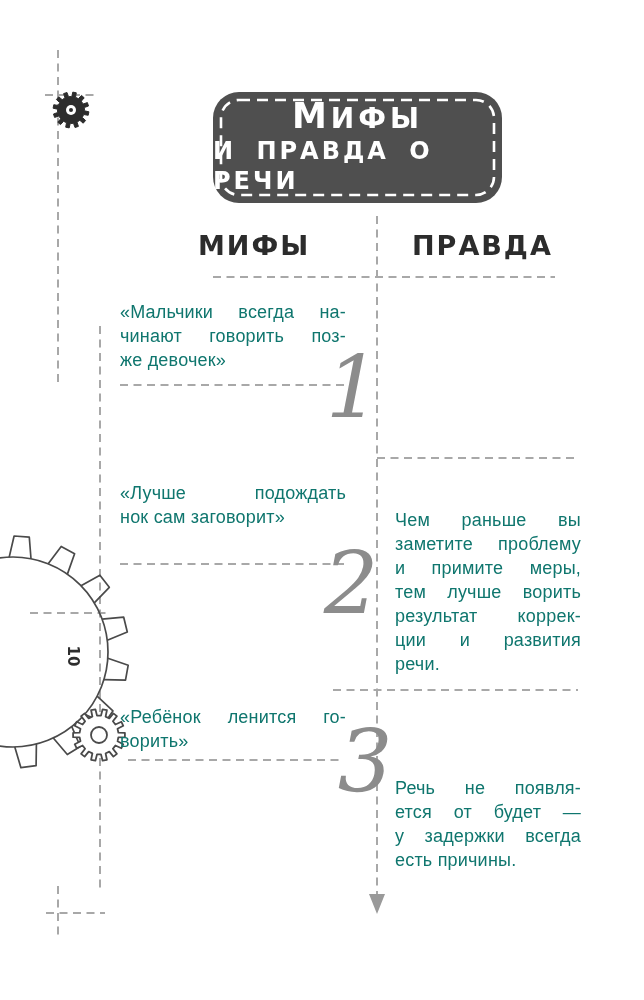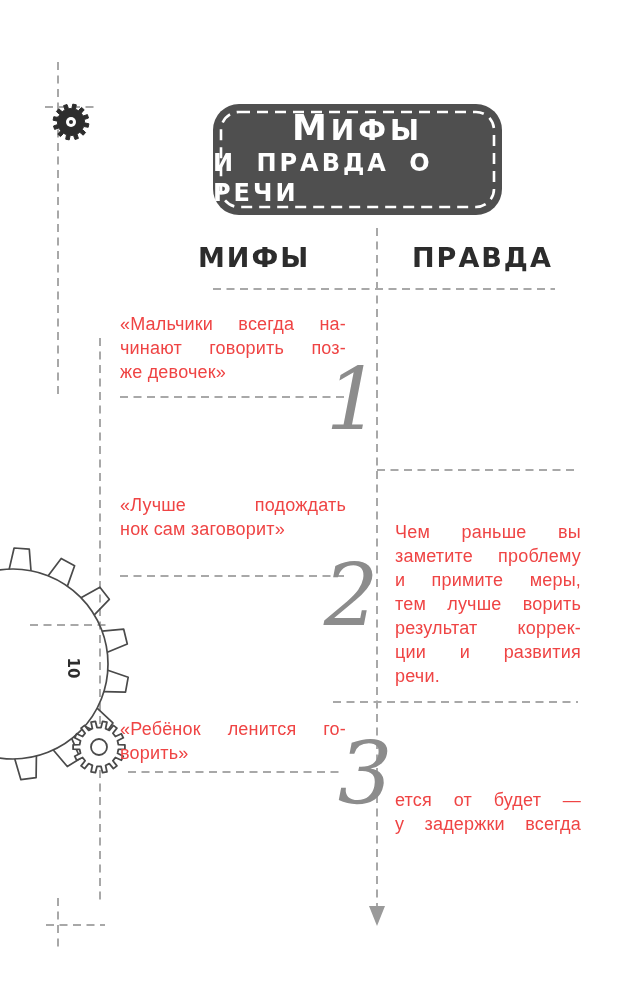--- a/index.html
+++ b/index.html
@@ -1,18 +1,18 @@
 <!DOCTYPE html>
 <html><head>
 <meta charset="utf-8">
 <style>
   html,body{margin:0;padding:0;background:#fff;}
   .page{
     position:relative;width:644px;height:988px;background:#ffffff;
-    overflow:hidden;font-family:"Liberation Sans",sans-serif;margin-top:12px;
+    overflow:hidden;font-family:"Liberation Sans",sans-serif;
   }
   .deco{position:absolute;left:0;top:0;width:644px;height:1000px;}
 
   
   .badge{
     position:absolute;left:213px;top:92px;width:289px;height:111px;
     background:#4f4f4f;border-radius:26px;
     display:flex;flex-direction:column;align-items:center;justify-content:center;
     color:#fff;
   }
@@ -32,21 +32,21 @@
   .col-label{
     position:absolute;top:230px;font-family:"DejaVu Sans",sans-serif;
     font-weight:bold;font-size:27px;letter-spacing:2px;color:#2c2c2c;
     text-align:center;
   }
   .col-label.myths{left:198px;width:104px;}
   .col-label.truth{left:412px;width:134px;text-align:right;}
 
   
   .tblock{
-    position:absolute;font-size:18px;line-height:24px;color:#ef4444;
+    position:absolute;font-size:18px;line-height:24px;color:#0f766e;
     letter-spacing:0.2px;
   }
   .tblock.myth{left:120px;width:226px;}
   .tblock.truth{left:395px;width:186px;}
   .tline{text-align:justify;text-align-last:justify;}
   .tline.last{text-align-last:auto;}
 
   
   .numeral{
     position:absolute;width:70px;text-align:center;
@@ -133,22 +133,24 @@
       <div class="tline">тем лучше ворить</div>
       <div class="tline">результат коррек-</div>
       <div class="tline">ции и развития</div>
       <div class="tline last">речи.</div>
     </div>
   <div class="tblock myth" style="top:705px">
       <div class="tline">«Ребёнок ленится го-</div>
       <div class="tline last">ворить»</div>
     </div>
   <div class="tblock truth" style="top:776px">
+      <div class="tline">Речь не появля-</div>
       <div class="tline">ется от будет —</div>
       <div class="tline">у задержки всегда</div>
+      <div class="tline last">есть причины.</div>
     </div>
 
   <div class="numeral" style="left:318px;top:342px">1</div>
   <div class="numeral" style="left:316px;top:538px">2</div>
   <div class="numeral" style="left:330px;top:716px">3</div>
 
   <div class="pagenum">10</div>
 
 </div>
 

